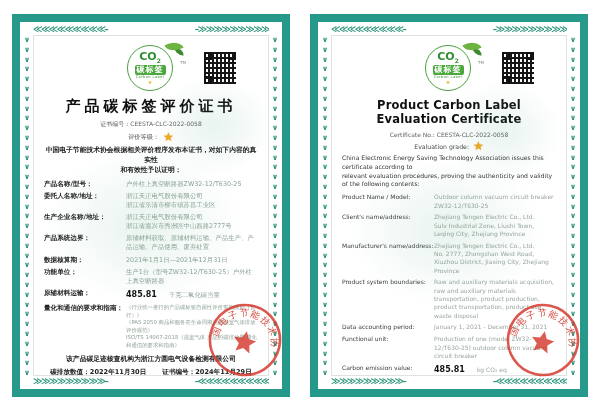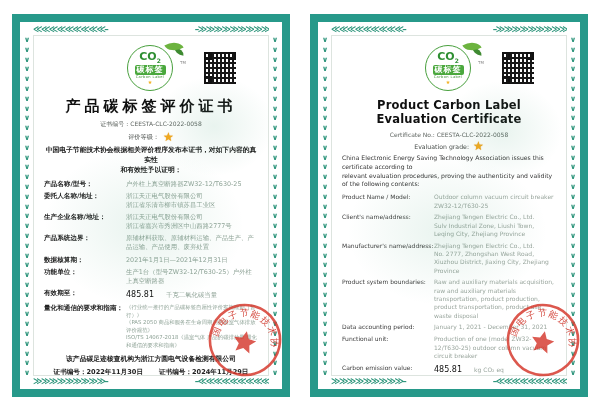--- a/index.html
+++ b/index.html
@@ -50,21 +50,21 @@
   .cert-en .intro{font-size:6.1px;font-weight:400;color:#333;text-align:left;line-height:1.45;}
   
   .fields{width:100%;flex:none;}
   .frow{display:flex;margin-bottom:3.6px;}
   .flabel{flex:none;width:82px;font-size:6.6px;font-weight:700;color:#222;line-height:1.3;}
   .cert-en .flabel{width:92px;font-size:6px;font-weight:500;color:#3c3c3c;}
   .fval{flex:1;font-size:6.4px;color:#8fa397;line-height:1.38;}
   .cert-en .fval{font-size:6px;color:#9aa69e;}
   .fval .vline{display:block;}
   .fval.small{font-size:5.4px;line-height:1.4;}
-  .emis{font-size:8px;font-weight:400;color:#101010;margin-right:12px;}
+  .emis{font-size:8px;font-weight:700;color:#101010;margin-right:12px;}
   
   .verifier{flex:none;text-align:left;margin:1px 12px 2px;}
   .cert-cn .verifier{font-size:6.8px;font-weight:700;color:#222;}
   .dates{flex:none;display:flex;gap:16px;justify-content:center;margin:2px 0 1px;font-size:6.6px;font-weight:700;color:#222;}
   
   .seal{position:absolute;right:-2px;bottom:10px;z-index:6;transform:rotate(12deg);opacity:.93;}
 </style>
 </head>
 <body>
 
@@ -211,37 +211,37 @@
             <span class="vline">2021年1月1日—2021年12月31日</span>
           </span>
       </div>
       <div class="frow">
         <span class="flabel">功能单位：</span>
         <span class="fval">
             <span class="vline">生产1台（型号ZW32-12/T630-25）户外柱上真空断路器</span>
           </span>
       </div>
       <div class="frow">
-        <span class="flabel">有效期至：</span>
+        <span class="flabel">原辅材料运输：</span>
         <span class="fval"><b class="emis">485.81</b><span>千克二氧化碳当量</span></span>
       </div>
       <div class="frow">
         <span class="flabel">量化和通信的要求和指南：</span>
         <span class="fval small">
             <span class="vline">《行业统一推行的产品碳标签自愿性评价实施规则（暂行）》</span>
             <span class="vline">《PAS 2050 商品和服务在生命周期内的温室气体排放评价规范》</span>
             <span class="vline">ISO/TS 14067-2018《温室气体 产品的碳排放量 量化和通信的要求和指南》</span>
           </span>
       </div>
     </div>
     <div class="verifier">
       <div>该产品碳足迹核查机构为浙江方圆电气设备检测有限公司</div>
     </div>
     <div class="dates">
-      <span>证书编号：2022年11月30日</span>
+      <span>碳排放数值：2022年11月30日</span>
       <span>证书编号：2024年11月29日</span>
     </div>
 
   </div>
   <svg class="seal" width="78" height="78" viewBox="0 0 78 78">
     <circle cx="39" cy="39" r="35" fill="none" stroke="#d5372b" stroke-width="2.6" opacity=".9"></circle>
     <path id="arc-cn" d="M 12 42 A 27 27 0 1 1 66 42" fill="none"></path>
     <text font-size="9" fill="#d0362b" letter-spacing="1.5"><textPath href="#arc-cn" startOffset="50%" text-anchor="middle">中国电子节能技术协会</textPath></text>
     <path d="M39,30 L42.4,37.2 L50.3,38.1 L44.4,43.5 L46.1,51.3 L39,47.2 L31.9,51.3 L33.6,43.5 L27.7,38.1 L35.6,37.2 Z" fill="#d5372b" opacity=".88"></path>
   </svg>

